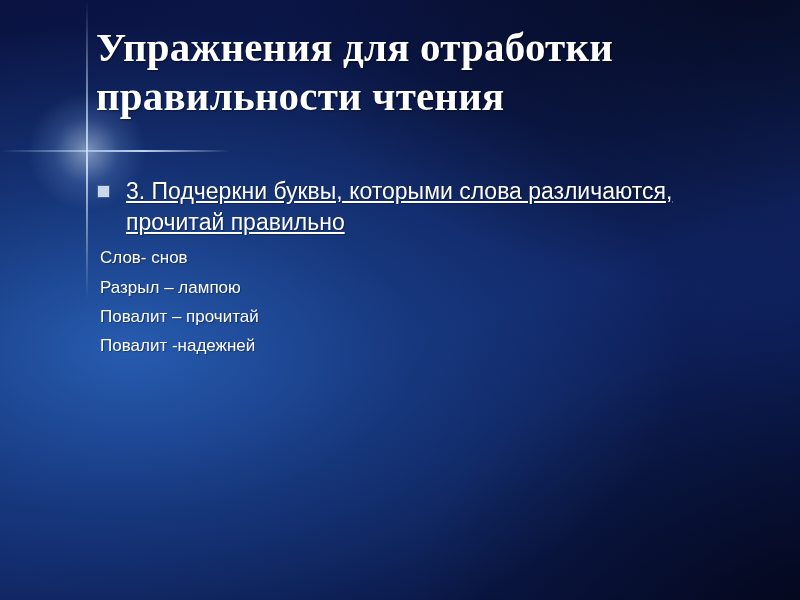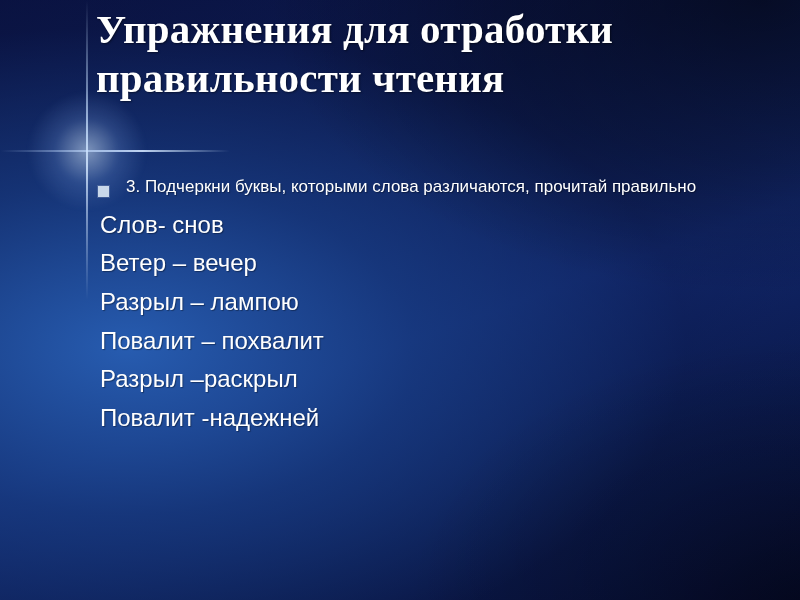--- a/index.html
+++ b/index.html
@@ -68,21 +68,21 @@
     width: 120px;
     height: 120px;
     border-radius: 50%;
     background: radial-gradient(circle, rgba(215,235,255,0.55) 0%, rgba(150,190,255,0.18) 38%, rgba(80,130,220,0.0) 70%);
     filter: blur(2px);
   }
 
   .title {
     position: absolute;
     left: 96px;
-    top: 5px;
+    top: 23px;
     width: 660px;
     color: #ffffff;
     font-family: "Liberation Serif", serif;
     font-weight: bold;
     font-size: 41px;
     line-height: 1.19;
     letter-spacing: 0.2px;
     text-shadow: 1px 1px 2px rgba(0,0,0,0.45);
     z-index: 3;
   }
@@ -92,40 +92,41 @@
     left: 96px;
     top: 176px;
     width: 620px;
     z-index: 3;
   }
 
   .bullet-row {
     position: relative;
     display: block;
     color: #ffffff;
-    font-size: 17px;
+    font-size: 23px;
     line-height: 1.33;
     padding-left: 30px;
     margin-bottom: 10px;
     text-shadow: 1px 1px 1px rgba(0,0,0,0.35);
+    text-decoration: underline;
   }
   .bullet-row .marker {
     position: absolute;
     left: 2px;
     top: 10px;
     width: 11px;
     height: 11px;
     background: #c9d8ea;
     box-shadow: 0 0 0 1px rgba(255,255,255,0.15);
   }
 
   .line-row {
     display: block;
     color: #ffffff;
-    font-size: 24px;
+    font-size: 17px;
     line-height: 1.32;
     padding-left: 4px;
     margin-bottom: 7px;
     text-shadow: 1px 1px 1px rgba(0,0,0,0.35);
     white-space: pre-wrap;
   }
 </style>
 </head>
 <body>
 
@@ -140,20 +141,18 @@
   <div class="title">Упражнения для отработки правильности чтения</div>
 
   <div class="body-block">
 
     <div class="bullet-row">
       <span class="marker"></span>
       <span>3. Подчеркни буквы, которыми слова различаются, прочитай правильно</span>
     </div>
 
     <div class="line-row">Слов- снов</div>
-    <div class="line-row">Ветер – вечер</div>
     <div class="line-row">Разрыл – лампою</div>
-    <div class="line-row">Повалит – похвалит</div>
-    <div class="line-row">Разрыл –раскрыл</div>
+    <div class="line-row">Повалит – прочитай</div>
     <div class="line-row">Повалит -надежней</div>
 
   </div>
 </div>
 
 </body></html>

